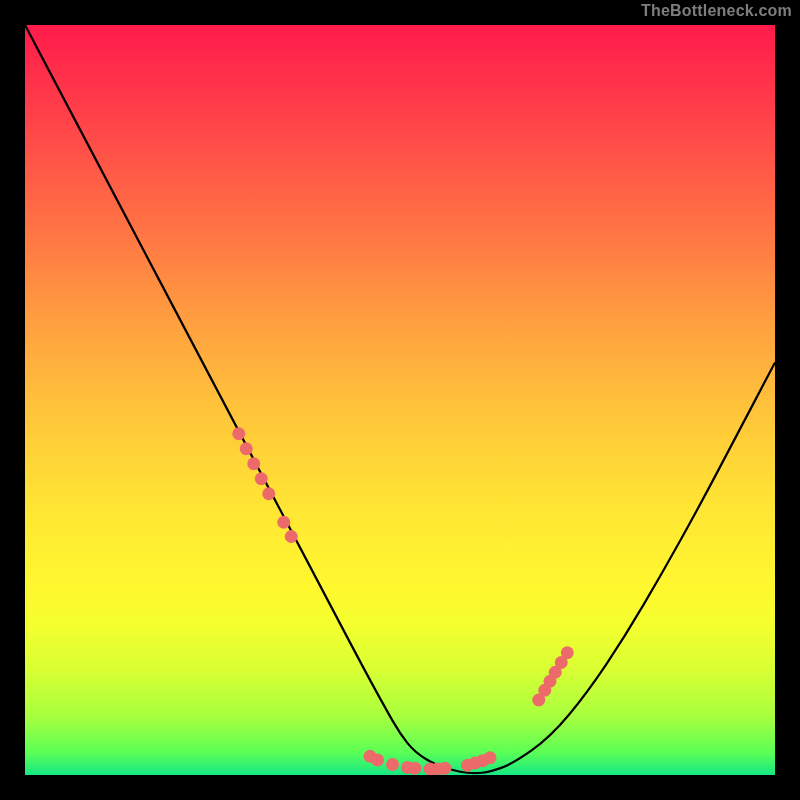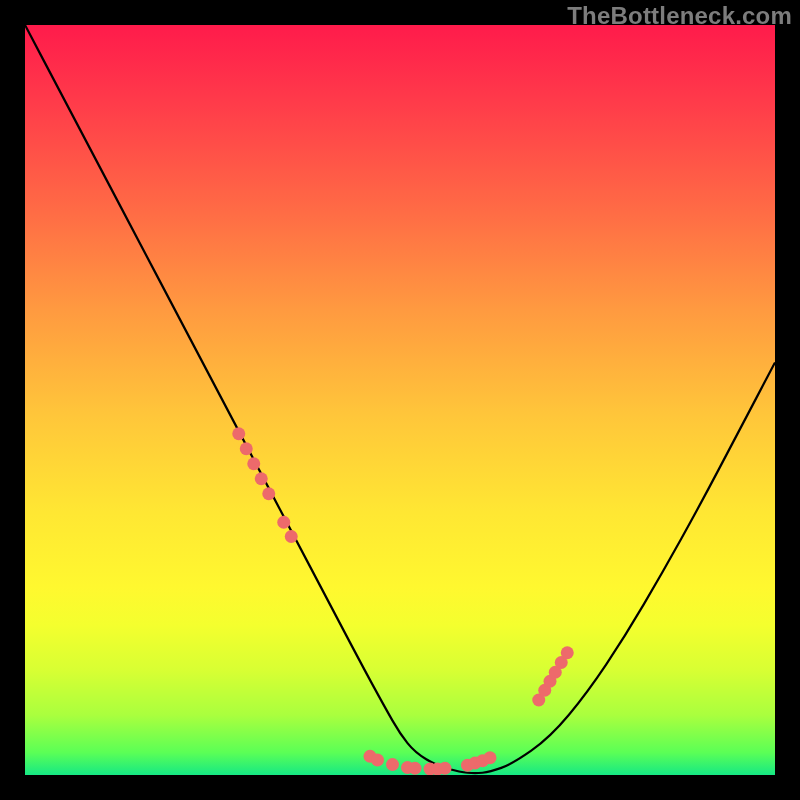--- a/index.html
+++ b/index.html
@@ -39,21 +39,21 @@
     );
   }
   svg.curve {
     position: absolute;
     inset: 0;
   }
   .watermark {
     position: absolute;
     top: 2px;
     right: 8px;
-    font-size: 24px;
+    font-size: 16px;
     font-weight: 600;
     color: #7d7d7d;
     letter-spacing: 0.2px;
     user-select: none;
   }
 </style>
 </head>
 <body>
 
 <div class="watermark">TheBottleneck.com</div>

